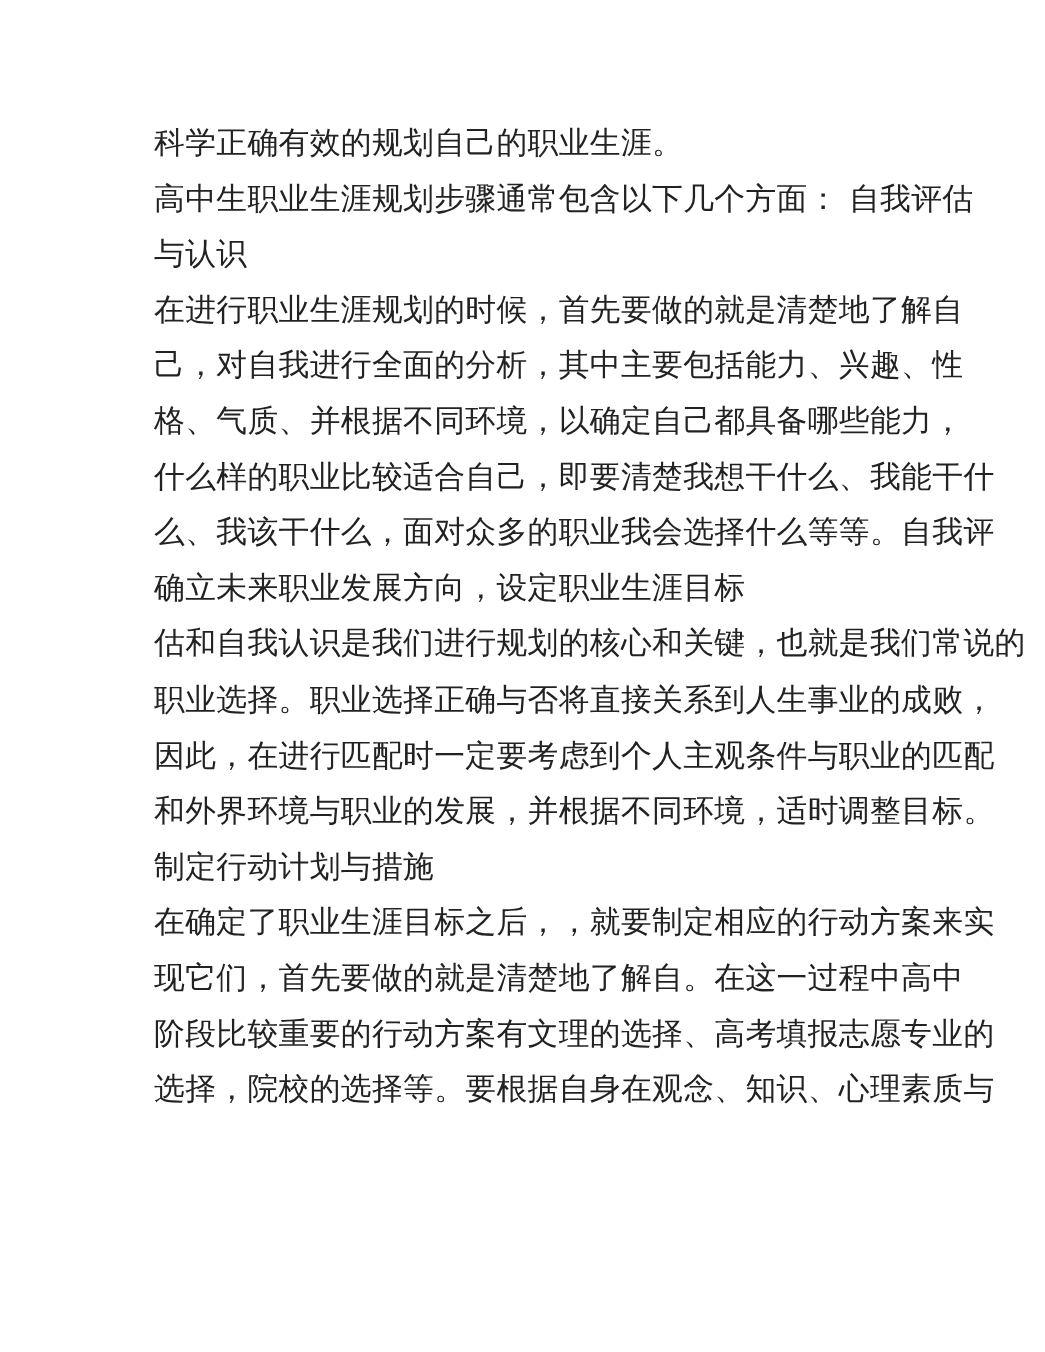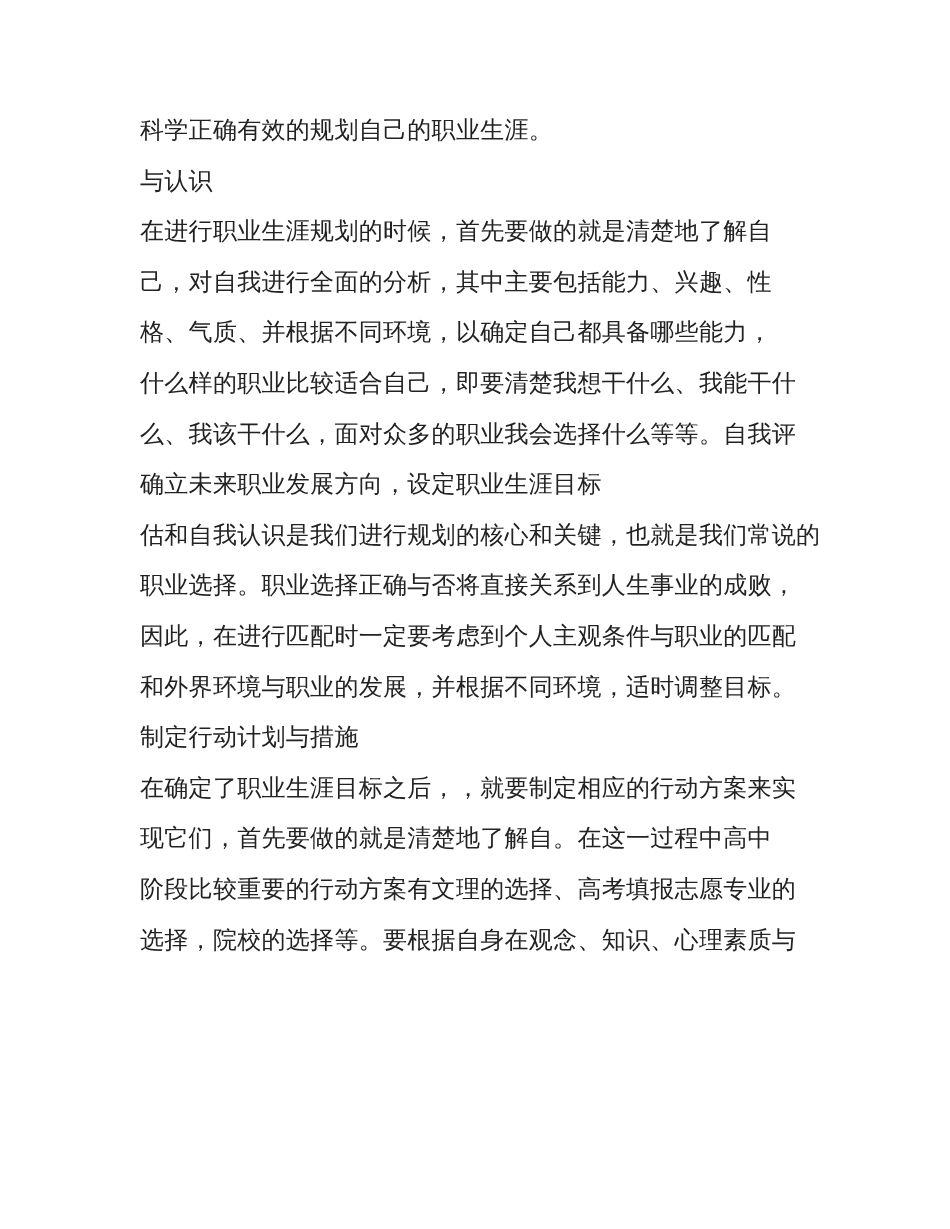--- a/index.html
+++ b/index.html
@@ -12,35 +12,36 @@
       height: 1229px;
       position: relative;
       overflow: hidden;
     }
     .page {
       position: absolute;
       left: 140px;
       top: 112px;
       width: 680px;
       font-family: "DejaVu Serif", "Liberation Serif", serif;
-      font-size: 24px;
+      font-size: 28px;
       color: #222222;
     }
     .line {
       height: 50.6px;
       line-height: 36px;
       white-space: nowrap;
       letter-spacing: 0.3px;
     }
   </style>
 </head>
 <body>
 
 <div class="page">
   <div class="line">科学正确有效的规划自己的职业生涯。</div>
+  <div class="line">高中生职业生涯规划步骤通常包含以下几个方面： 自我评估</div>
   <div class="line">与认识</div>
   <div class="line">在进行职业生涯规划的时候，首先要做的就是清楚地了解自</div>
   <div class="line">己，对自我进行全面的分析，其中主要包括能力、兴趣、性</div>
   <div class="line">格、气质、并根据不同环境，以确定自己都具备哪些能力，</div>
   <div class="line">什么样的职业比较适合自己，即要清楚我想干什么、我能干什</div>
   <div class="line">么、我该干什么，面对众多的职业我会选择什么等等。自我评</div>
   <div class="line">确立未来职业发展方向，设定职业生涯目标</div>
   <div class="line">估和自我认识是我们进行规划的核心和关键，也就是我们常说的</div>
   <div class="line">职业选择。职业选择正确与否将直接关系到人生事业的成败，</div>
   <div class="line">因此，在进行匹配时一定要考虑到个人主观条件与职业的匹配</div>

